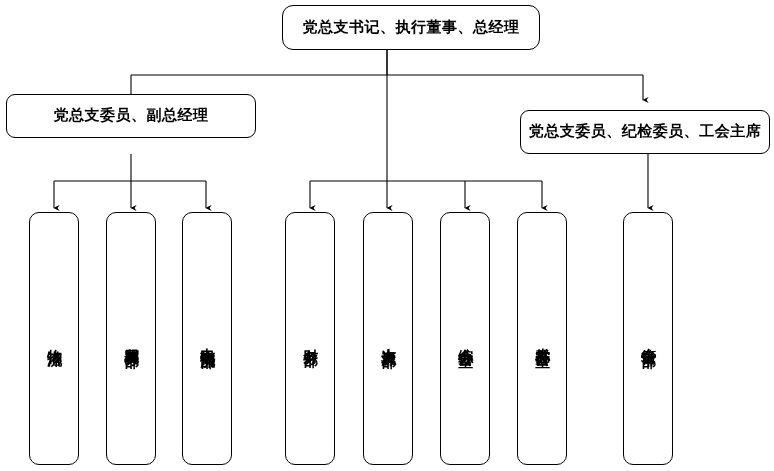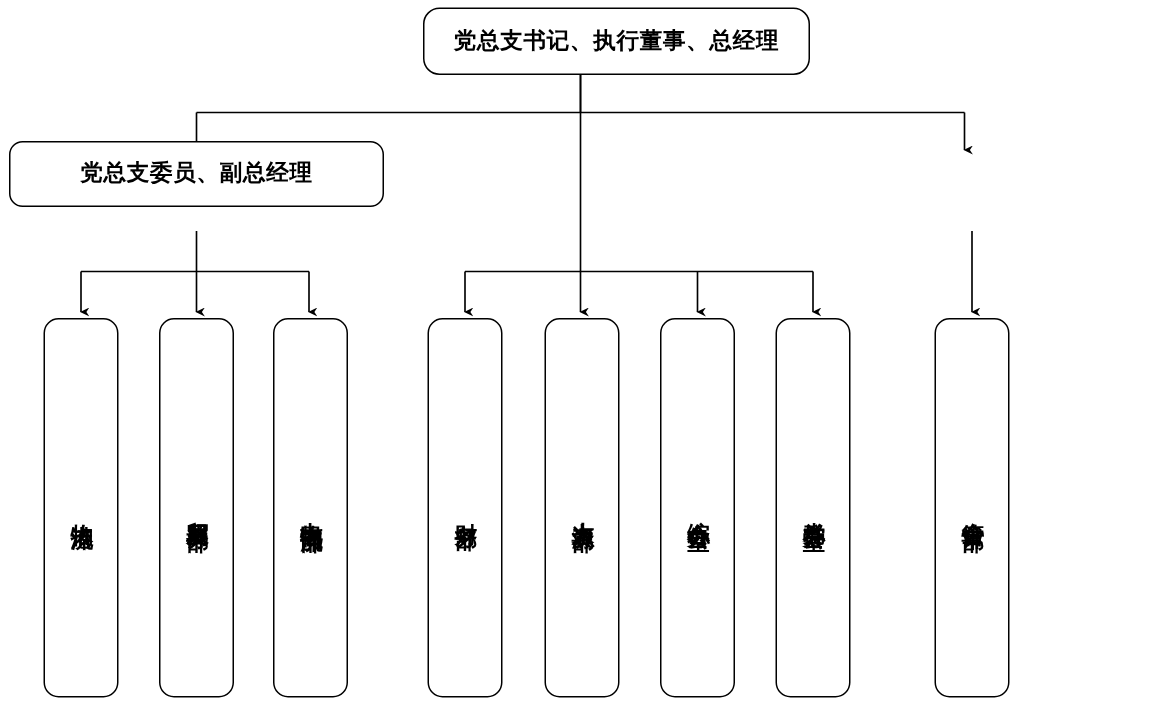--- a/index.html
+++ b/index.html
@@ -108,20 +108,23 @@
   </svg>
 
   <div class="node-box level-1" style="left:258px; top:5px; width:258px; height:45px;margin-left:24px;">
     <span class="node-label-h">党总支书记、执行董事、总经理</span>
   </div>
 
   <div class="node-box level-2" style="left:6px; top:94px; width:250px; height:44px;">
     <span class="node-label-h">党总支委员、副总经理</span>
   </div>
 
+  <div class="node-box level-2" style="left:520px; top:110px; width:250px; height:44px;">
+    <span class="node-label-h">党总支委员、纪检委员、工会主席</span>
+  </div>
 
   <div class="node-box level-3" style="left:29px; top:212px; width:50px; height:253px;">
     <span class="node-label-v">物流港</span>
   </div>
 
   <div class="node-box level-3" style="left:106px; top:212px; width:50px; height:253px;">
     <span class="node-label-v">贸易服务部</span>
   </div>
 
   <div class="node-box level-3" style="left:182px; top:212px; width:50px; height:253px;">

